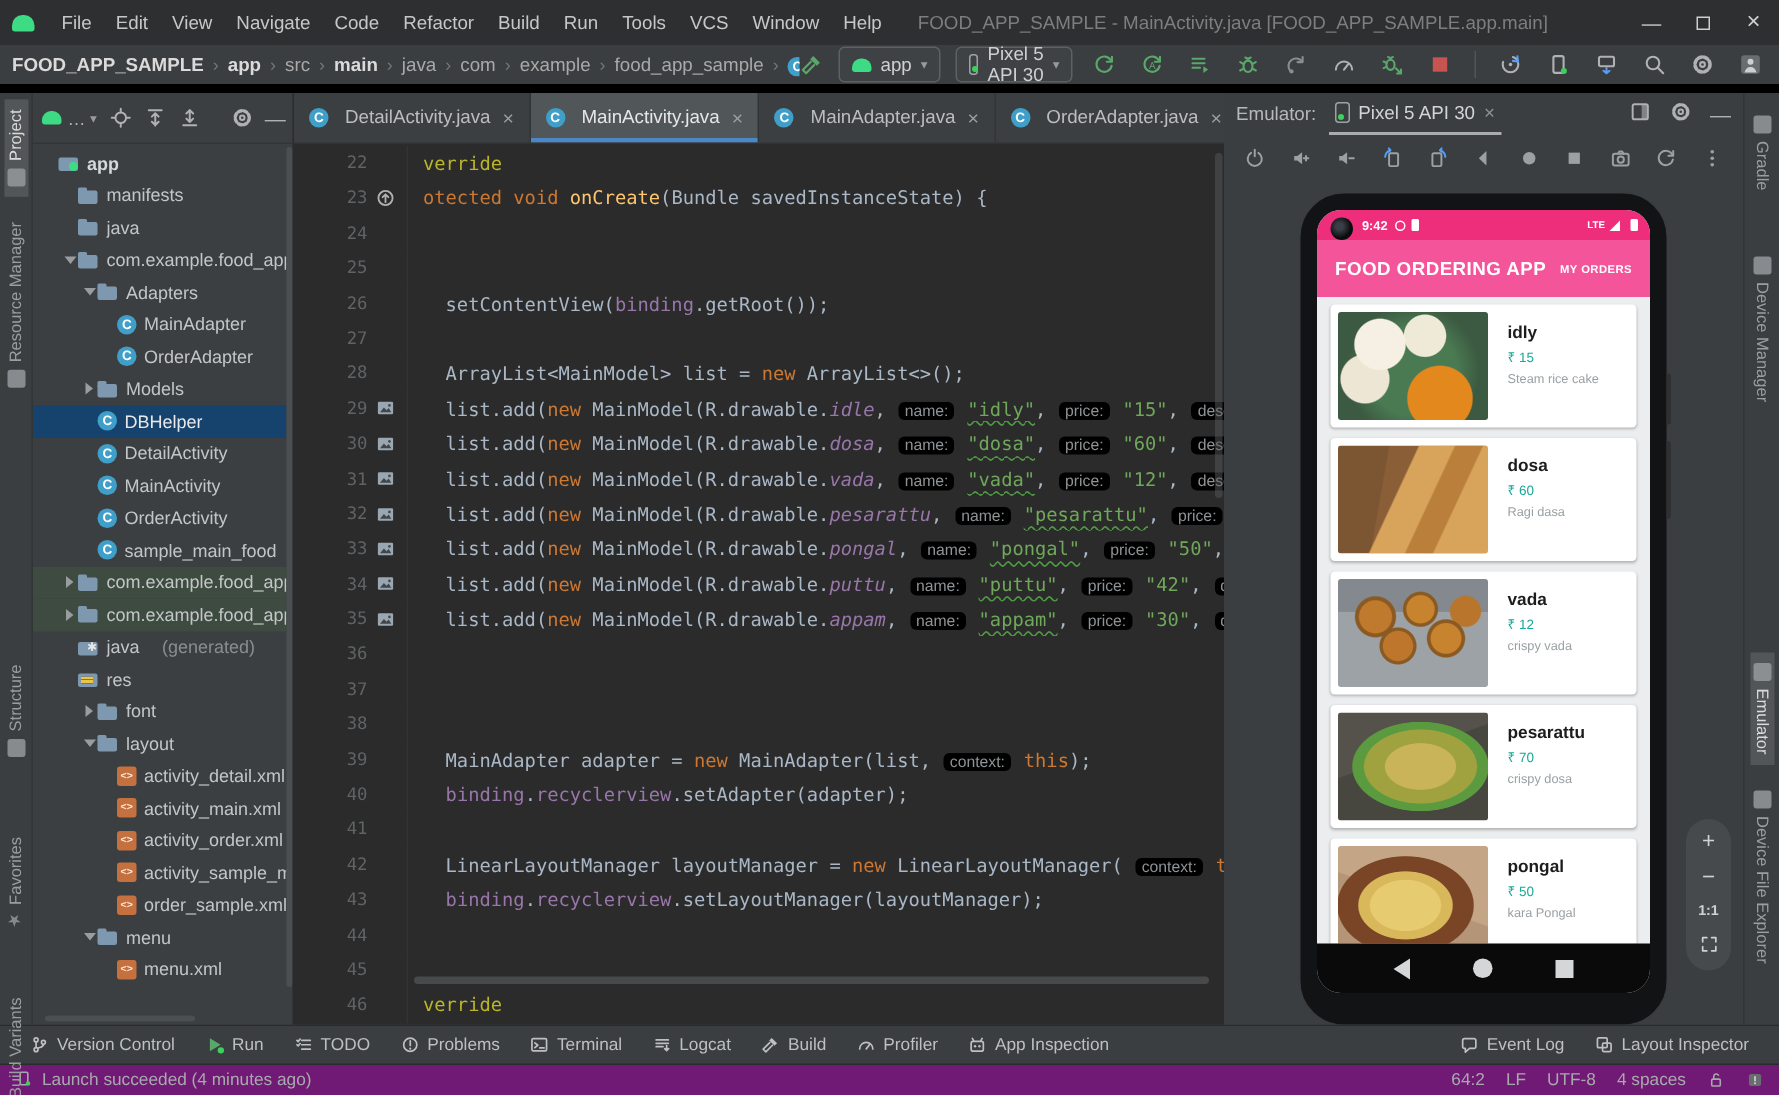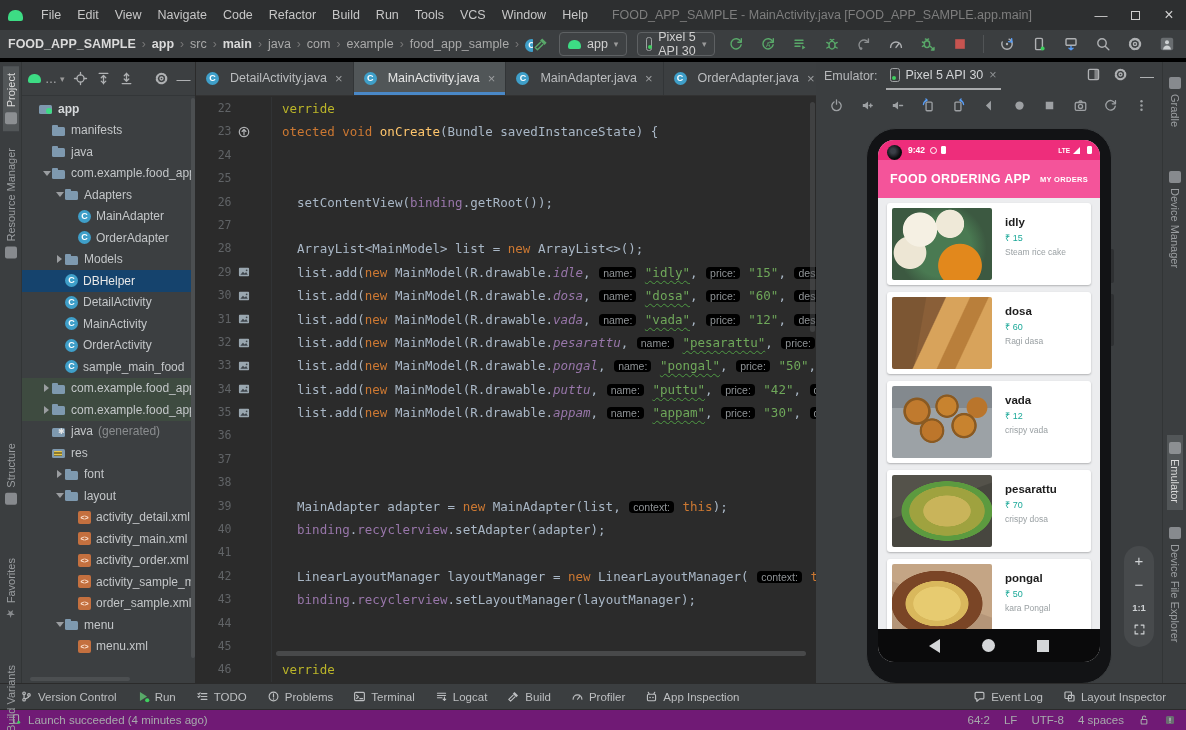--- a/index.html
+++ b/index.html
@@ -9,21 +9,21 @@
 
   
   #titlebar{height:30px;background:#2d2f30;display:flex;align-items:center;padding:0 0 0 8px}
   #titlebar .droid{width:15px;height:11px;border-radius:7px 7px 2px 2px;background:#3DDC84;margin-right:10px;flex:none}
   .menu-item{padding:0 8px;color:#c7c7c7;font-size:12.5px;cursor:default}
   #win-title{margin-left:16px;color:#7e7e7e;font-size:12.5px;white-space:nowrap;overflow:hidden;flex:1}
   .winbtn{width:34px;height:30px;display:flex;align-items:center;justify-content:center;color:#cfcfcf;font-size:13px}
   .winbtn .maxbox{width:9px;height:9px;border:1.3px solid #cfcfcf}
 
   
-  #toolbar{height:32px;background:#3b3e40;display:flex;align-items:center;padding:0 8px;border-bottom:4px solid #000000}
+  #toolbar{height:32px;background:#3b3e40;display:flex;align-items:center;padding:0 8px;border-bottom:6px solid #000000}
   #breadcrumbs{display:flex;align-items:center;white-space:nowrap;overflow:hidden}
   .crumb{color:#a9a9a9;font-size:12.5px}
   .crumb.b{color:#dadada;font-weight:bold}
   .crumb-sep{color:#777;margin:0 6px;font-size:12px}
   .cls-badge{width:13px;height:13px;border-radius:50%;background:#3F9FC9;color:#fff;
     font:bold 9px/13px "Liberation Sans",sans-serif;text-align:center;display:inline-block;margin-right:5px}
   #toolbar-right{margin-left:auto;display:flex;align-items:center;gap:10px}
   .tb-ic{width:22px;height:22px;display:flex;align-items:center;justify-content:center;border-radius:3px}
   .tb-ic svg{width:16px;height:16px}
   .dd{display:flex;align-items:center;gap:6px;border:1px solid #5e6163;border-radius:4px;
@@ -62,37 +62,37 @@
   .fi-res::before{background:#7E99AF}
   .fi-res::after{content:"";position:absolute;left:2px;top:5px;width:8px;height:5px;
      background:repeating-linear-gradient(180deg,#E8C64C 0 1.4px,#8a7a2f 1.4px 2.6px);z-index:2;border-radius:.5px}
   .fi-gen::after{content:"✱";position:absolute;left:6px;top:2px;color:#e6e6e6;font-size:8px;z-index:2;background:none;width:auto;height:auto}
   .fi-mod::after{content:"";position:absolute;left:7px;top:6px;width:6px;height:6px;border-radius:50%;background:#3DDC84;z-index:2}
   .fi-class{background:#3F9FC9;border-radius:50%;width:13px;height:13px;color:#fff;
      font:bold 9px/13px "Liberation Sans",sans-serif;text-align:center}
   .fi-xml{background:#C4703F;border-radius:2px;width:13px;height:13px;color:#ffe9da;
      font:bold 7px/13px "Liberation Sans",sans-serif;text-align:center}
   .tlabel{overflow:hidden;text-overflow:clip}
-  .tsuffix{color:#8a8d8f;margin-left:5px}
+  .tsuffix{color:#8a8d8f;margin-left:15px}
   .trow.b .tlabel{font-weight:bold;color:#d6d9db}
   #proj-vscroll{position:absolute;right:0;top:36px;width:4px;height:560px;background:#5a5d5f;border-radius:2px;opacity:.55}
   #proj-hscroll{position:absolute;left:8px;bottom:2px;width:100px;height:4px;background:#5a5d5f;border-radius:2px;opacity:.55}
 
   
   #editor{width:620px;flex:none;background:#2b2b2b;position:relative;overflow:hidden}
   #tabbar{height:34px;background:#3c3f41;display:flex;align-items:flex-end;border-bottom:1px solid #323232;overflow:hidden}
   .tab{height:34px;display:flex;align-items:center;gap:6px;padding:0 10px;color:#bbbdbf;font-size:12.5px;
      border-right:1px solid #323537;white-space:nowrap;position:relative}
   .tab.active{background:#515658;color:#e6e6e6}
   .tab.active::after{content:"";position:absolute;left:0;right:0;bottom:0;height:3px;background:#4A88C7}
   .tab .x{color:#9c9ea0;font-size:13px;margin-left:2px}
   #code{position:absolute;top:35px;left:0;right:0;bottom:0;font-family:"DejaVu Sans Mono","Liberation Mono",monospace;
      font-size:12.5px;line-height:23.4px}
   .cline{height:23.4px;display:flex;white-space:pre}
-  .gut{width:76px;flex:none;display:flex;align-items:center;justify-content:center;gap:4px;
+  .gut{width:76px;flex:none;display:flex;align-items:center;justify-content:flex-end;gap:4px;
      padding-right:6px;border-right:1px solid #313335;color:#606366;font-size:11.5px}
   .gut .gnum{width:22px;text-align:right}
   .gut .gic{width:16px;height:16px;display:flex;align-items:center;justify-content:center}
   .gut svg{width:14px;height:14px}
   .ctext{padding-left:10px;overflow:hidden;white-space:pre;flex:1}
   .cd{color:#A9B7C6}.ck{color:#CC7832}.ca{color:#BBB529}.cm{color:#FFC66D}
   .cf{color:#9876AA}.ci{color:#9876AA;font-style:italic}.cim{color:#FFC66D;font-style:italic}
   .cs{color:#6FA85A}
   .csu{color:#6FA85A;text-decoration:underline wavy #4f9b44 1px;text-underline-offset:3px}
   .ch{background:#000000;color:#8f9396;border-radius:4px;padding:0 4px;margin:0 1px;

